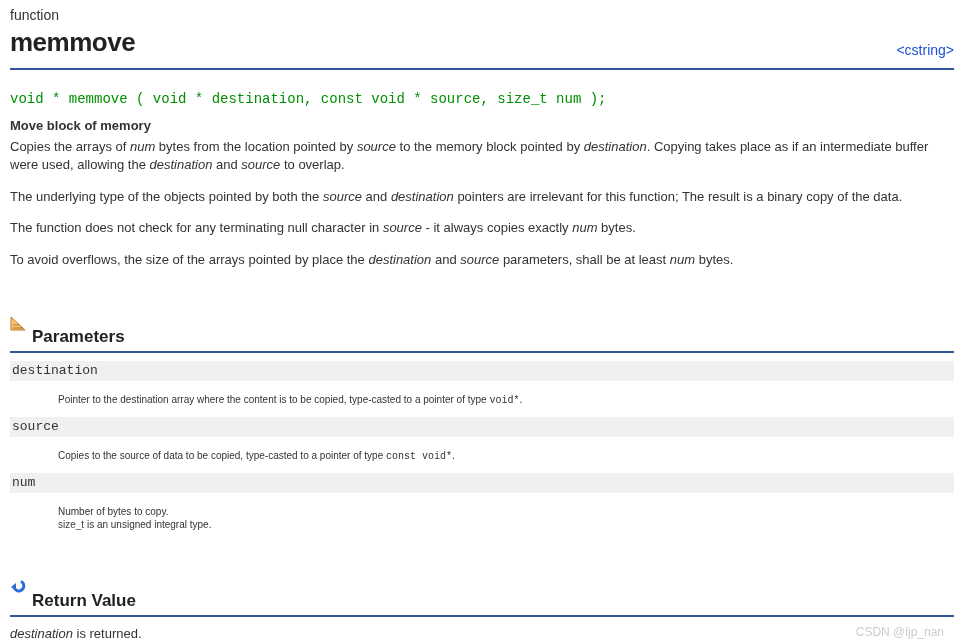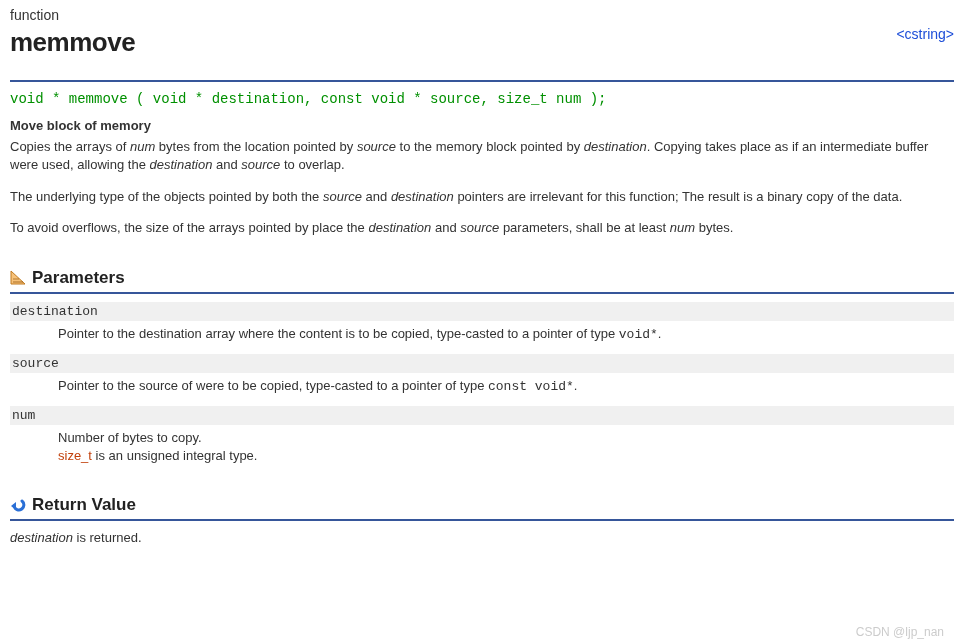--- a/index.html
+++ b/index.html
@@ -11,24 +11,24 @@
     width: 944px;
     line-height: 1.35;
   }
   .top-label {
     font-size: 14px;
     color: #333;
   }
   .title-row {
     display: flex;
     justify-content: space-between;
-    align-items: flex-start;
+    align-items: flex-end;
     border-bottom: 2px solid #36569a;
-    padding-bottom: 20px;
-    margin-bottom: 6px;
+    padding-bottom: 8px;
+    margin-bottom: 18px;
   }
   .title {
     font-family: Tahoma, Verdana, sans-serif;
     font-size: 26px;
     font-weight: bold;
     color: #222;
     letter-spacing: -0.5px;
   }
   .header-tag {
     font-family: Liberation Sans, sans-serif;
@@ -64,40 +64,41 @@
     border-bottom: 2px solid #36569a;
     padding-bottom: 2px;
     margin-bottom: 8px;
     gap: 6px;
   }
   .section-title {
     font-size: 17px;
     font-family: Tahoma, Verdana, sans-serif;
     font-weight: bold;
     color: #222;
+    margin-top: 28px;
   }
   .section-icon {
     width: 16px;
     height: 16px;
     display: inline-block;
   }
   dl { margin: 0; }
   dt {
     font-family: "Courier New", Courier, monospace;
     background: #f0f0f0;
     font-size: 13px;
     padding: 1px 2px;
     margin: 0;
   }
   dd {
-    margin: 4px 0 10px 48px;
-    font-size: 13px;
+    margin: 12px 0 10px 48px;
+    font-size: 10px;
   }
   .mono { font-family: "Courier New", Courier, monospace; }
-  .type-link { color: #c2410c; }
+  .type-link { color: #404040; }
   .watermark {
     position: fixed;
     right: 20px;
     bottom: 4px;
     font-size: 12px;
     color: #ccc;
     font-family: Arial, sans-serif;
   }
 </style>
 </head>
@@ -120,20 +121,25 @@
       <span>Copies the arrays of </span><em>num</em><span> bytes from the location pointed by </span><em>source</em><span> to the memory block pointed by </span><em>destination</em><span>. Copying takes place as if an intermediate buffer were used, allowing the </span><em>destination</em><span> and </span><em>source</em><span> to overlap.</span>
     </p>
   </div>
   <div class="block">
     <p>
       <span>The underlying type of the objects pointed by both the </span><em>source</em><span> and </span><em>destination</em><span> pointers are irrelevant for this function; The result is a binary copy of the data.</span>
     </p>
   </div>
   <div class="block">
     <p>
+      <span>The function does not check for any terminating null character in </span><em>source</em><span> - it always copies exactly </span><em>num</em><span> bytes.</span>
+    </p>
+  </div>
+  <div class="block">
+    <p>
       <span>To avoid overflows, the size of the arrays pointed by place the </span><em>destination</em><span> and </span><em>source</em><span> parameters, shall be at least </span><em>num</em><span> bytes.</span>
     </p>
   </div>
 </div>
 
 <div class="section">
   <div class="section-head">
     <span class="section-icon">
       <svg viewBox="0 0 16 16" width="16" height="16">
         <polygon points="1,14 15,14 1,1" fill="#f7c27a" stroke="#c07a20" stroke-width="1"></polygon>
@@ -143,21 +149,21 @@
     </span>
     <span class="section-title">Parameters</span>
   </div>
   <dl>
     <dt>destination</dt>
     <dd>
       <span>Pointer to the destination array where the content is to be copied, type-casted to a pointer of type </span><span class="mono">void*</span><span>.</span>
     </dd>
     <dt>source</dt>
     <dd>
-      <span>Pointer to the source of were to be copied, type-casted to a pointer of type </span><span class="mono">const void*</span><span>.</span>
+      <span>Copies to the source of data to be copied, type-casted to a pointer of type </span><span class="mono">const void*</span><span>.</span>
     </dd>
     <dt>num</dt>
     <dd>
       <span>Number of bytes to copy.</span><br>
       <span class="type-link">size_t</span><span> is an unsigned integral type.</span>
     </dd>
   </dl>
 </div>
 
 <div class="section">

